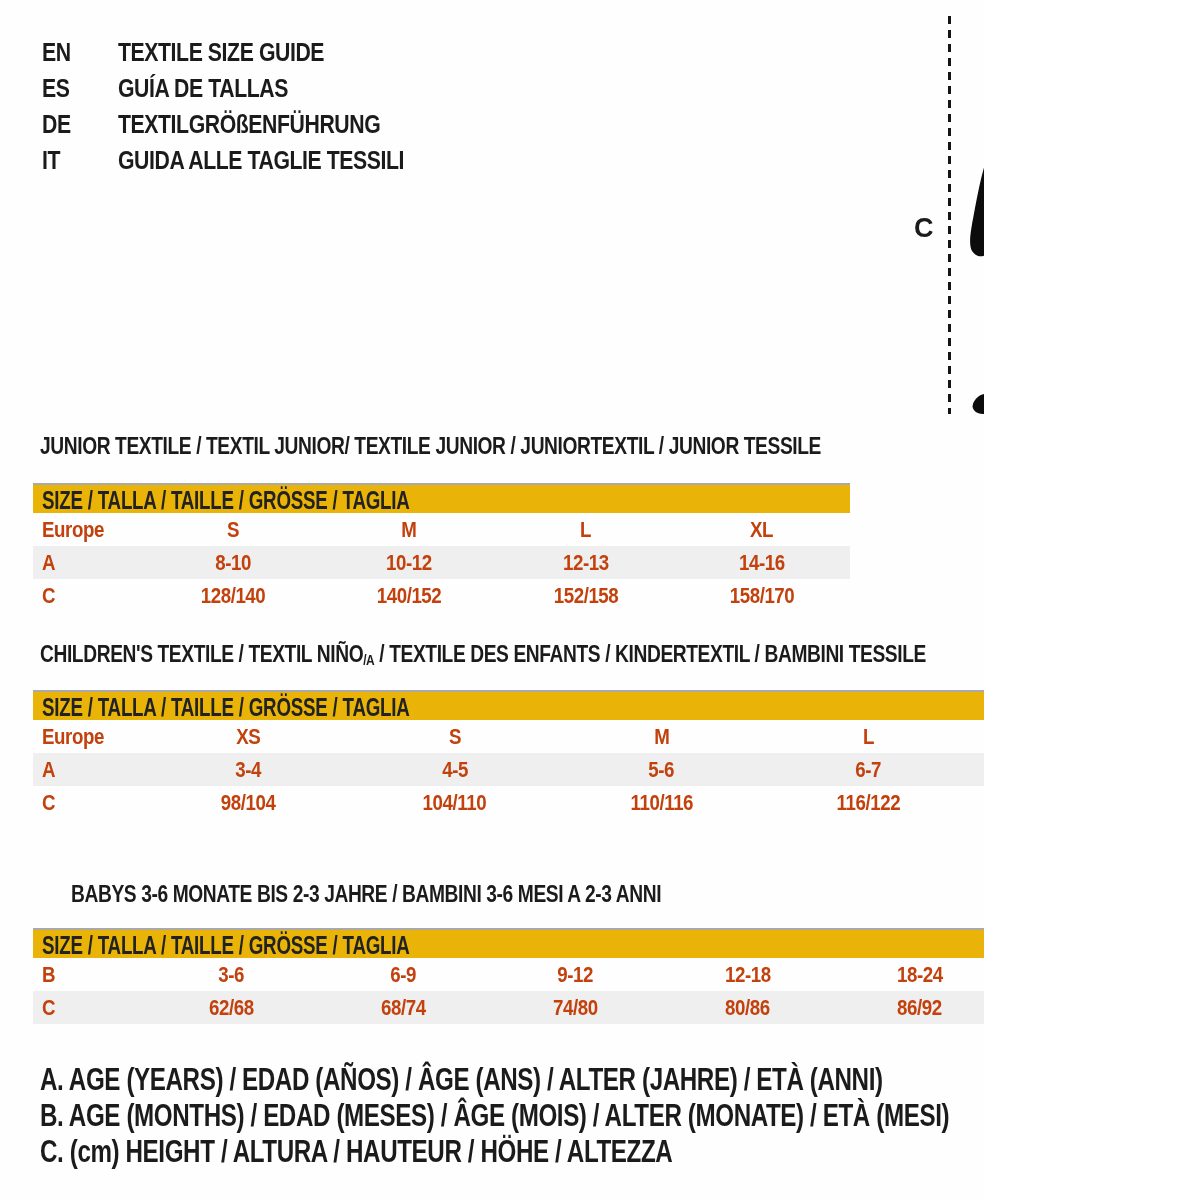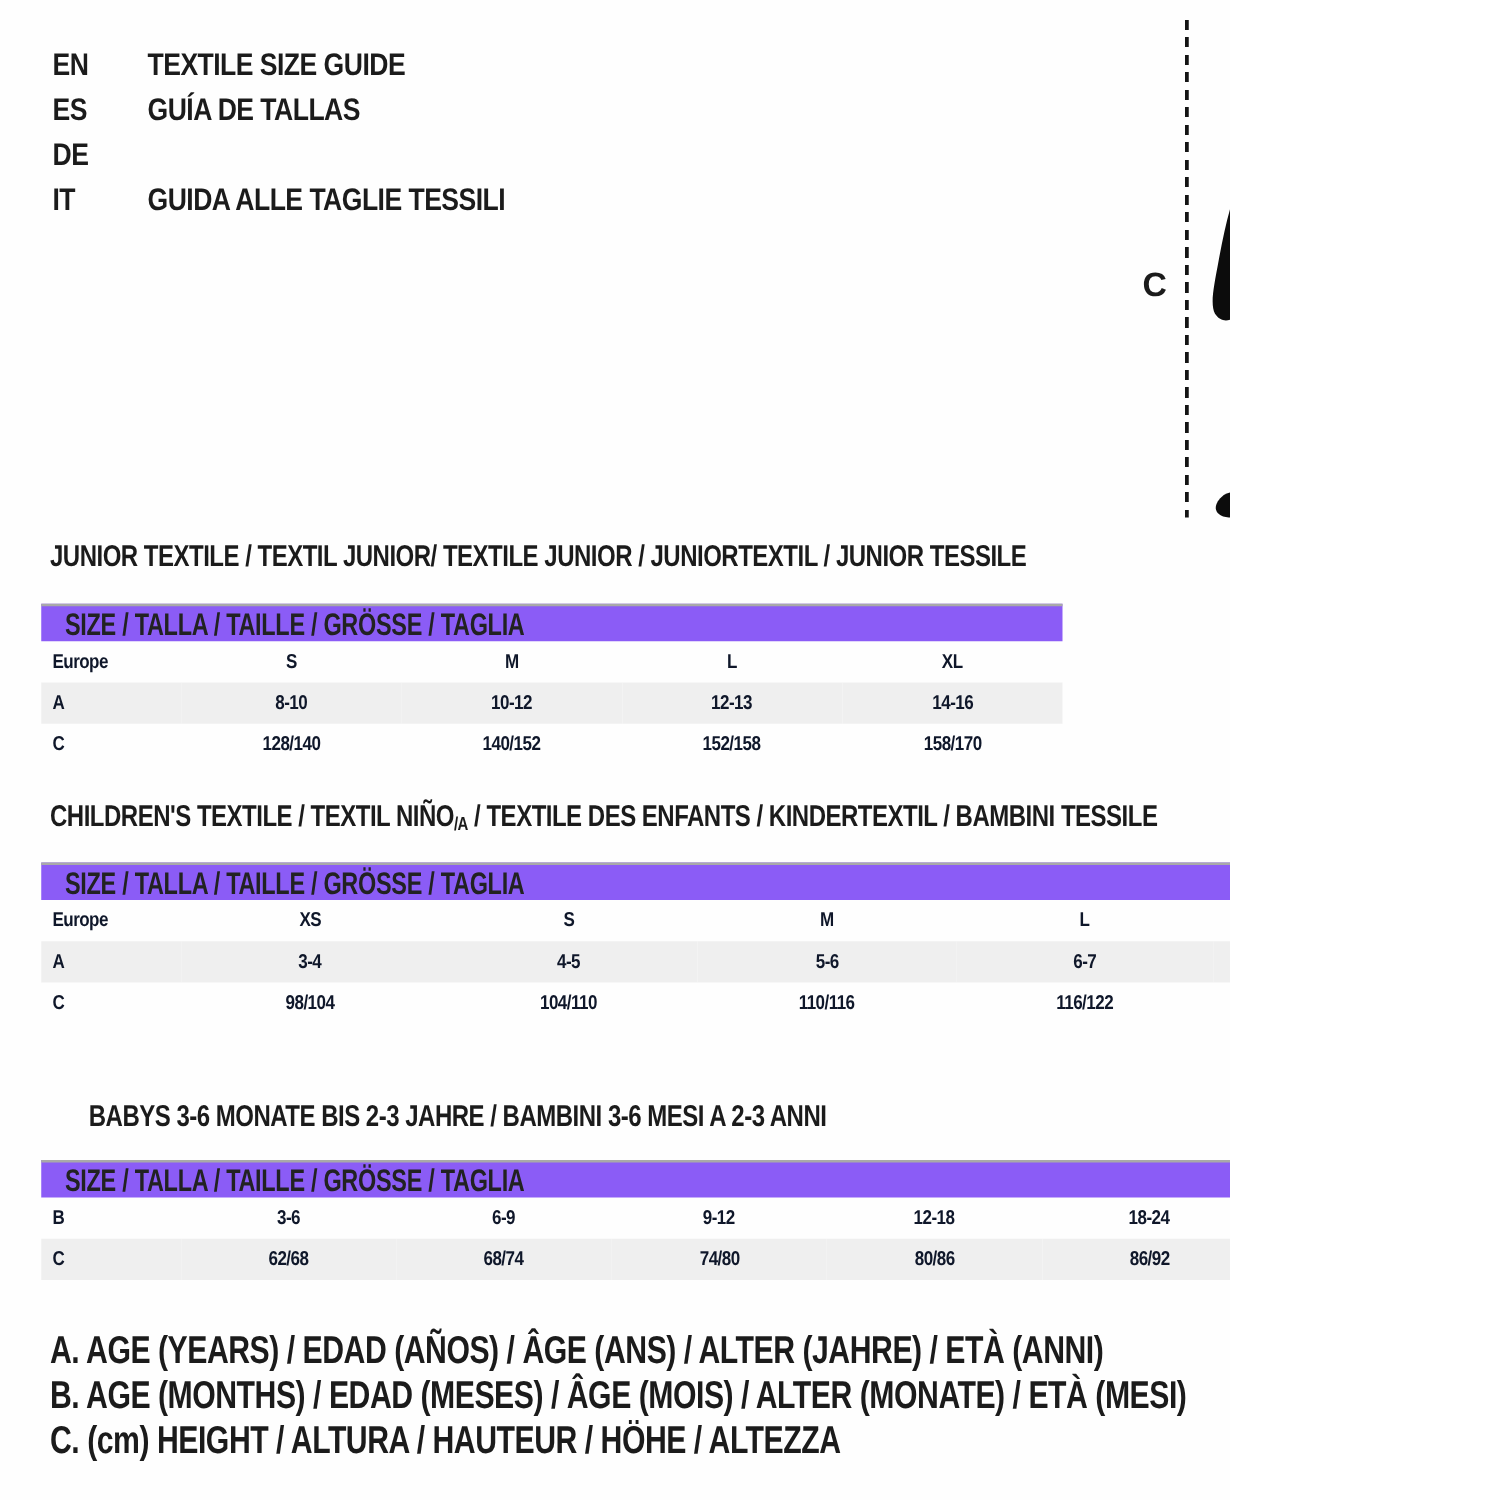--- a/index.html
+++ b/index.html
@@ -18,25 +18,25 @@
   
   .lang-block{left:42px;top:34px;}
   .lang-row{display:flex;height:36px;align-items:center;font-size:25px;}
   .lang-code{width:76px;flex:0 0 76px;}
   
   .sec-title{font-size:24px;height:26px;line-height:26px;}
   .sub{font-size:15px;vertical-align:-3px;}
   
   .tblwrap{position:absolute;}
   .tbl-head{
-    height:30px;line-height:30px;background:#8b5cf6;border-top:2px solid #a9a9a9;
-    box-sizing:border-box;padding-left:19px;font-size:25px;color:#222;
+    height:30px;line-height:30px;background:#eab308;border-top:2px solid #a9a9a9;
+    box-sizing:border-box;padding-left:9px;font-size:25px;color:#222;
   }
   table{border-collapse:collapse;table-layout:fixed;width:100%;}
-  td{padding:0;height:33px;vertical-align:middle;text-align:center;font-size:16px;color:#0f172a;}
+  td{padding:0;height:33px;vertical-align:middle;text-align:center;font-size:22px;color:#c2410c;}
   td.lab{text-align:left;padding-left:9px;}
   tr.shaded{background:#efefef;}
   col.c0{width:112px;}
   
   .legend-line{font-size:31px;height:24px;line-height:24px;}
   .legend-line .cond{transform:scaleX(0.78);}
   
   .dash-line{
     left:948px;top:16px;width:3px;height:398px;
     background:repeating-linear-gradient(to bottom,#141414 0 8px,transparent 8px 14px);
@@ -53,20 +53,21 @@
     <div class="lang-row">
       <span class="lang-code"><span class="cond85">EN</span></span>
       <span><span class="cond85">TEXTILE SIZE GUIDE</span></span>
     </div>
     <div class="lang-row">
       <span class="lang-code"><span class="cond85">ES</span></span>
       <span><span class="cond85">GUÍA DE TALLAS</span></span>
     </div>
     <div class="lang-row">
       <span class="lang-code"><span class="cond85">DE</span></span>
+      <span><span class="cond85">TEXTILGRÖßENFÜHRUNG</span></span>
     </div>
     <div class="lang-row">
       <span class="lang-code"><span class="cond85">IT</span></span>
       <span><span class="cond85">GUIDA ALLE TAGLIE TESSILI</span></span>
     </div>
   </div>
 
   <div class="abs dash-line"></div>
   <div class="abs c-label"><span>C</span></div>
   <svg class="abs toddler" width="190" height="404" viewBox="0 0 190 404">

